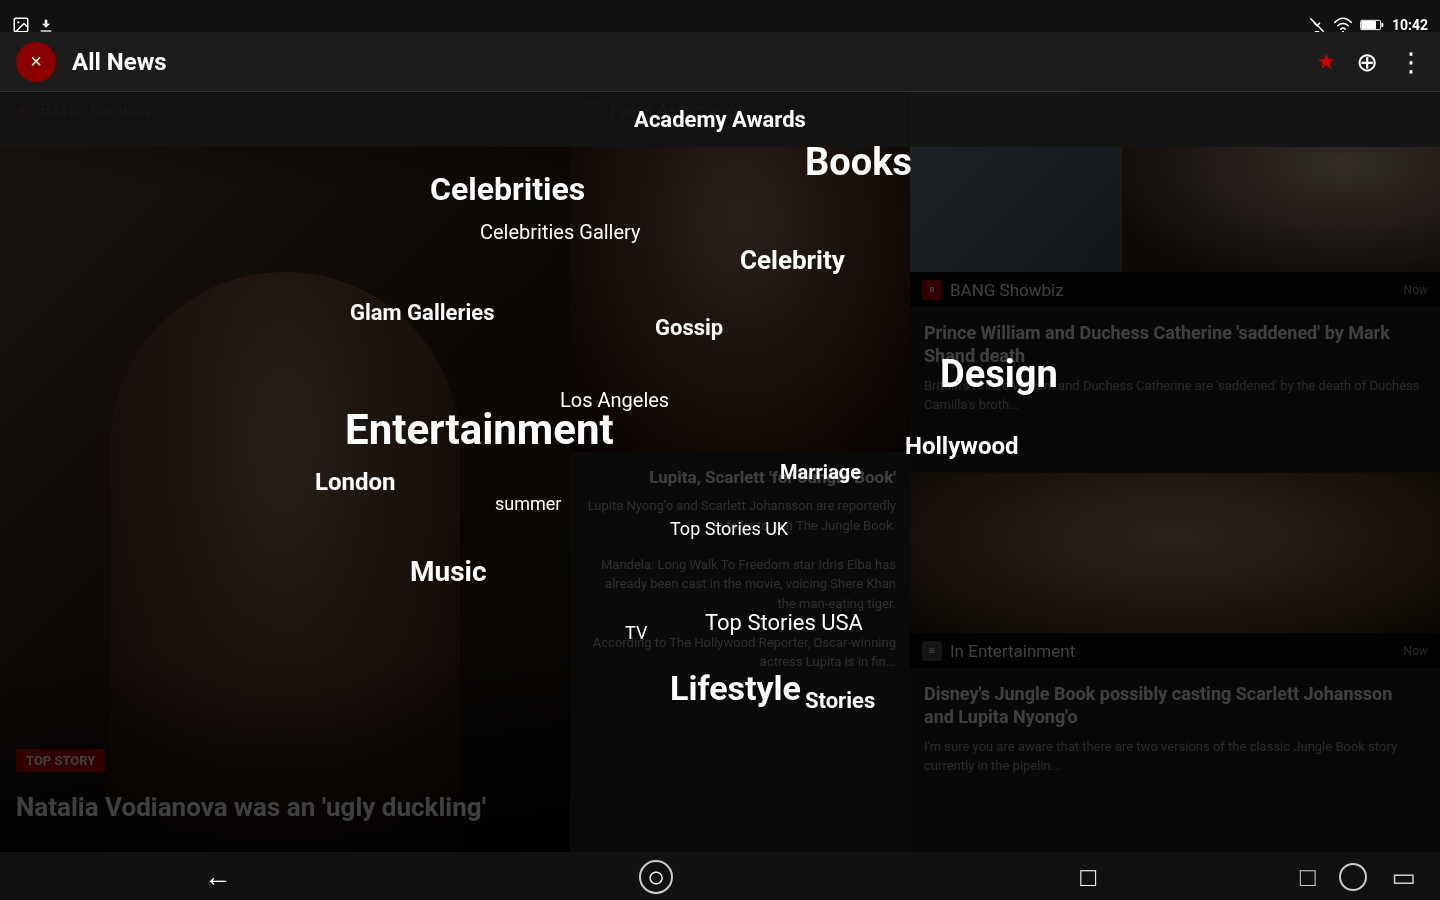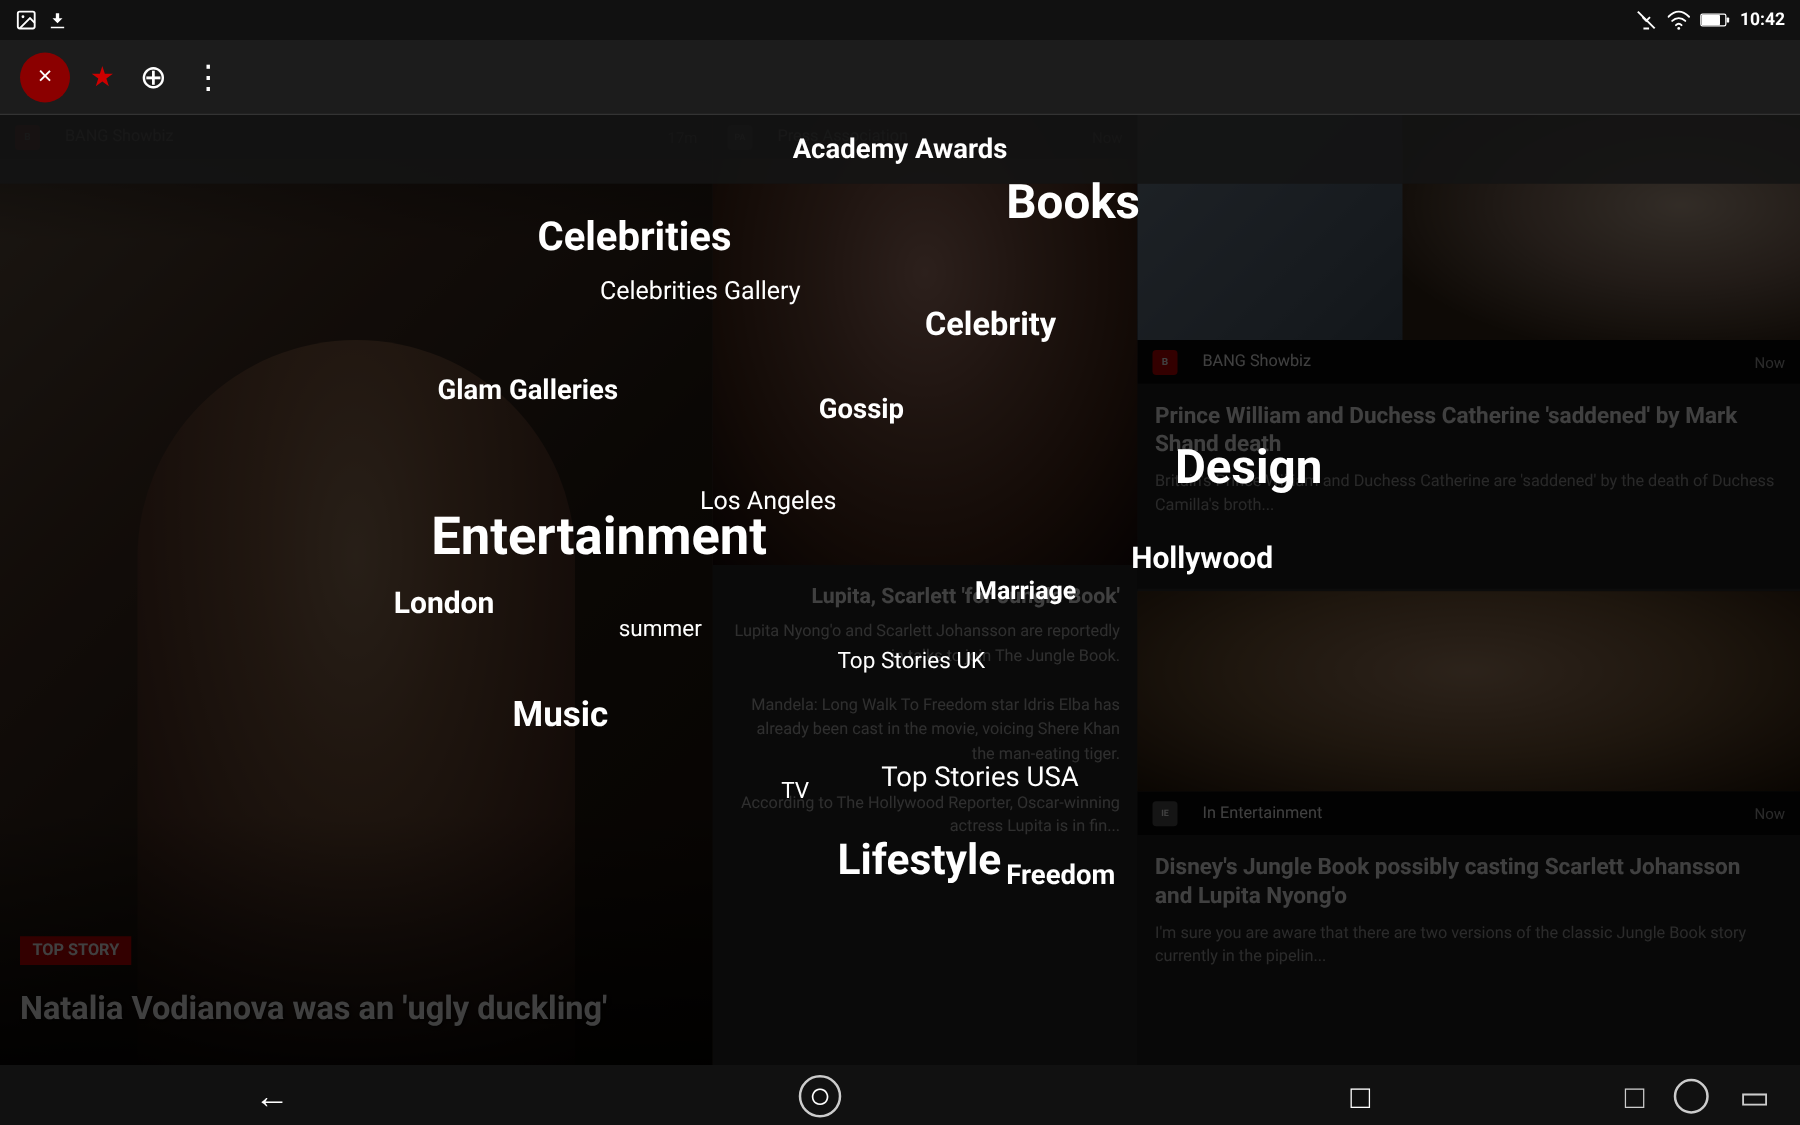--- a/index.html
+++ b/index.html
@@ -10,21 +10,21 @@
       font-family: 'Roboto', Arial, sans-serif;
       overflow: hidden;
       position: relative;
     }
 
     
     .status-bar {
       height: 30px;
       background: #111;
       display: flex;
-      align-items: center;
+      align-items: flex-start;
       justify-content: space-between;
       padding: 16px 12px;
       position: relative;
       z-index: 100;
     }
     .status-icons-left {
       display: flex;
       gap: 8px;
       align-items: center;
     }
@@ -159,22 +159,21 @@
       border-radius: 3px;
       display: flex;
       align-items: center;
       justify-content: center;
       color: #fff;
       font-size: 8px;
       font-weight: bold;
     }
     .source-name {
       color: #fff;
-      font-size: 13px;
-      margin-left: 12px;
+      font-size: 17px;
     }
     .source-time {
       margin-left: auto;
       color: #aaa;
       font-size: 12px;
     }
 
     
     .middle-panel {
       width: 340px;
@@ -411,20 +410,21 @@
         <rect x="1" y="2" width="30" height="14" rx="2" stroke="#fff" stroke-width="1.5" fill="none"></rect>
         <rect x="2" y="3" width="22" height="12" rx="1" fill="#fff"></rect>
         <rect x="32" y="6" width="3" height="6" rx="1" fill="#fff"></rect>
       </svg>
     <span style="color:#fff;font-size:14px;font-weight:bold;">10:42</span>
   </div>
 </div>
 
 <div class="nav-bar">
   <button class="close-btn">×</button>
+  <span class="nav-title">All News</span>
   <div class="nav-icons-right">
     <span class="nav-icon active">★</span>
     <span class="nav-icon" style="font-size:26px;">⊕</span>
     <span class="nav-icon" style="font-size:26px;">⋮</span>
   </div>
 </div>
 
 <div class="main-content">
 
   <div class="left-panel">
@@ -514,21 +514,21 @@
       <span class="menu-item" style="top:383px;left:435px;font-size:18px;font-weight:normal;">summer</span>
       <span class="menu-item" style="top:445px;left:350px;font-size:28px;">Music</span>
       <span class="menu-item" style="top:135px;left:680px;font-size:26px;">Celebrity</span>
       <span class="menu-item" style="top:278px;left:500px;font-size:20px;font-weight:normal;">Los Angeles</span>
       <span class="menu-item" style="top:205px;left:595px;font-size:22px;">Gossip</span>
       <span class="menu-item" style="top:350px;left:720px;font-size:20px;">Marriage</span>
       <span class="menu-item" style="top:408px;left:610px;font-size:18px;font-weight:normal;">Top Stories UK</span>
       <span class="menu-item" style="top:512px;left:565px;font-size:18px;font-weight:normal;">TV</span>
       <span class="menu-item" style="top:500px;left:645px;font-size:22px;font-weight:normal;">Top Stories USA</span>
       <span class="menu-item" style="top:558px;left:610px;font-size:34px;font-weight:bold;">Lifestyle</span>
-      <span class="menu-item" style="top:578px;left:745px;font-size:22px;">Freedom</span>
+      <span class="menu-item" style="top:578px;left:745px;font-size:22px;">Stories</span>
       <span class="menu-item" style="top:30px;left:745px;font-size:38px;font-weight:bold;">Books</span>
       <span class="menu-item" style="top:242px;left:880px;font-size:38px;font-weight:bold;">Design</span>
       <span class="menu-item" style="top:322px;left:845px;font-size:24px;">Hollywood</span>
     </div>
   </div>
 
 </div>
 
 <div class="bottom-nav">
   <div style="flex:1;display:flex;justify-content:space-around;align-items:center;">

